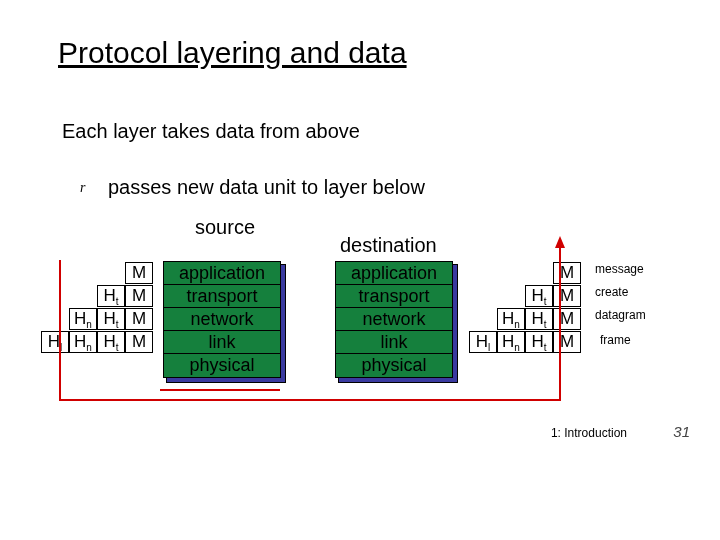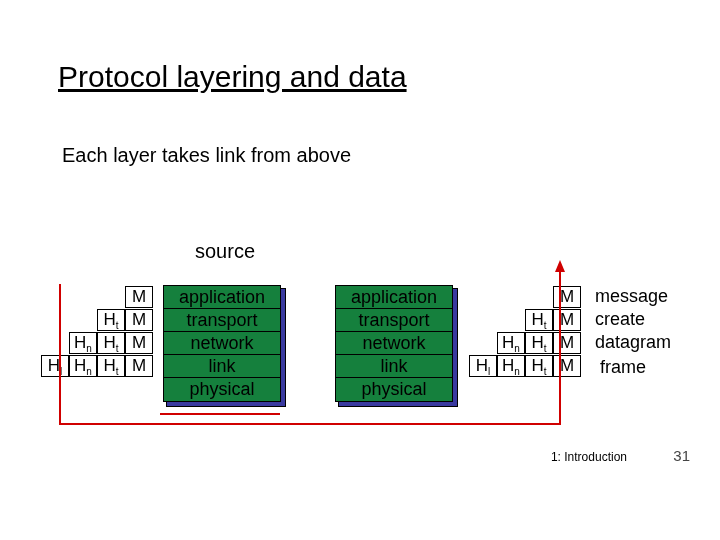--- a/index.html
+++ b/index.html
@@ -6,21 +6,21 @@
   body {
     margin: 0;
     padding: 0;
     width: 720px;
     height: 540px;
     font-family: "Comic Sans MS", cursive, sans-serif;
     background: #fff;
     color: #000;
     position: relative;
   }
-  .slide { position: relative; width: 720px; height: 460px; margin-top: 24px; }
+  .slide { position: relative; width: 720px; height: 460px; }
   .title {
     position: absolute;
     left: 58px; top: 36px;
     font-size: 30px;
     text-decoration: underline;
   }
   .intro {
     position: absolute;
     left: 62px; top: 120px;
     font-size: 20px;
@@ -66,32 +66,33 @@
     height: 22px;
     border: 1.5px solid #000;
     background: #fff;
     text-align: center;
     font-size: 17px;
     line-height: 19px;
   }
   .sub { font-size: 10px; vertical-align: sub; }
   .pktlabel {
     position: absolute;
-    font-size: 18px;
+    font-size: 12px;
   }
   .footer-chap {
     position: absolute;
     right: 93px; bottom: 20px;
     font-size: 12px;
   }
   .footer-num {
     position: absolute;
     right: 30px; bottom: 20px;
     font-size: 15px;
     color: #444;
+    font-style: italic;
   }
   .red-path {
     position: absolute;
     stroke: #d00000;
     stroke-width: 2;
     fill: none;
   }
   .arrowhead {
     position: absolute;
     width: 0; height: 0;
@@ -100,24 +101,28 @@
     border-bottom: 12px solid #d00000;
   }
 </style>
 </head>
 <body>
 
 <div class="slide">
 
   <div class="title">Protocol layering and data</div>
 
-  <div class="intro">Each layer takes link from above</div>
+  <div class="intro">Each layer takes data from above</div>
 
+  <div class="bullet" style="left:80px; top:176px;">
+    <span class="mark">r</span><span>passes new data unit to layer below</span>
+  </div>
 
   <div class="col-label" style="left:195px; top:216px;">source</div>
+  <div class="col-label" style="left:340px; top:234px;">destination</div>
 
   <div class="stack" style="left:166px; top:264px; width:120px;">
     <div class="stack-inner">
       <div class="row">application</div>
       <div class="row">transport</div>
       <div class="row">network</div>
       <div class="row">link</div>
       <div class="row">physical</div>
     </div>
   </div>

